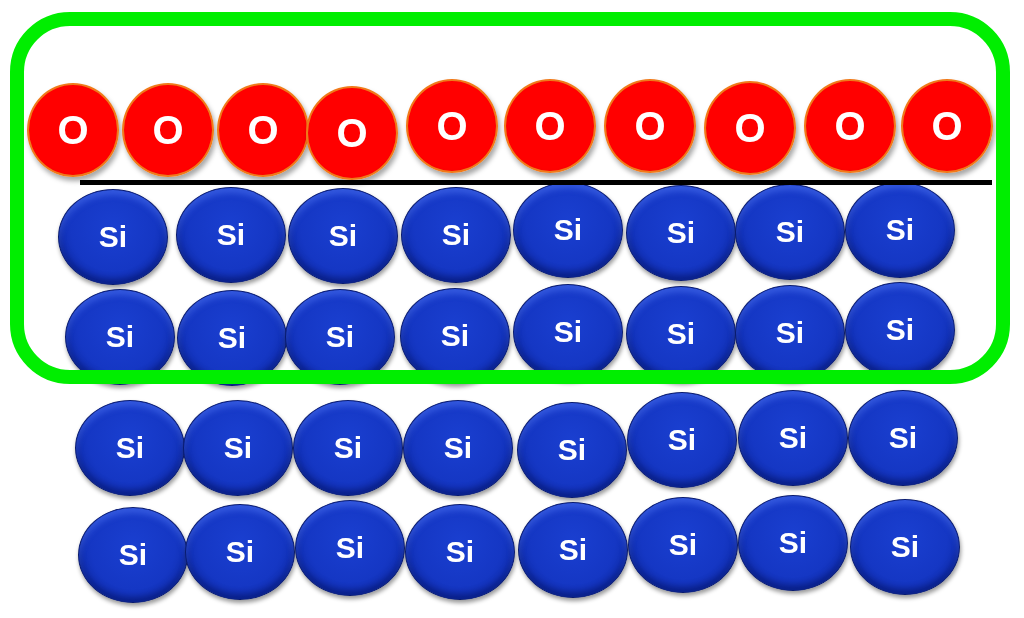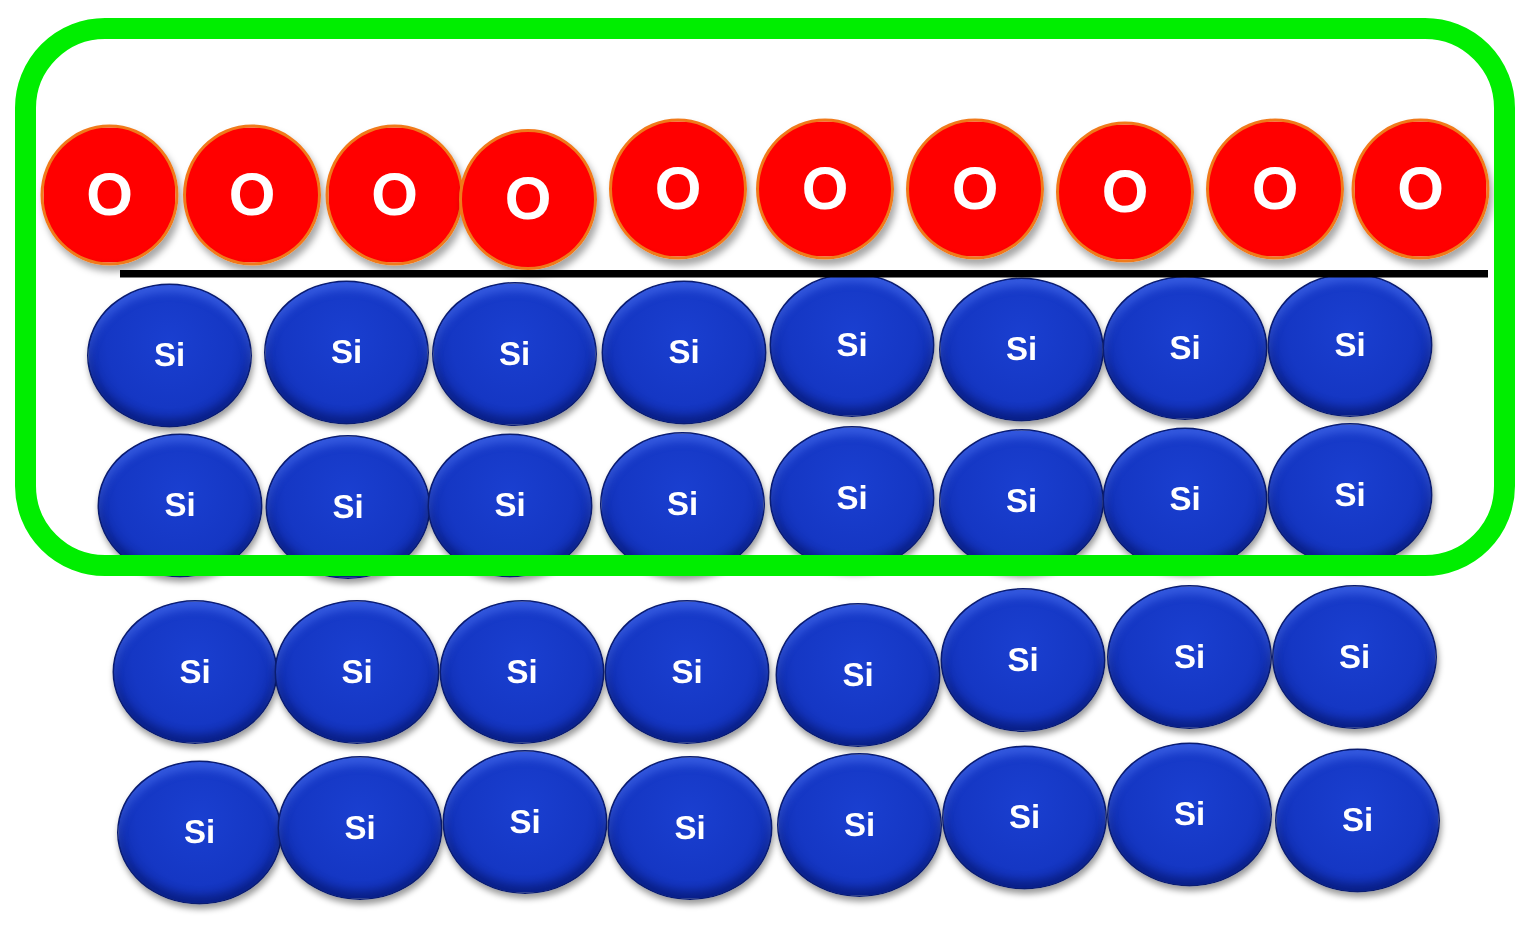--- a/index.html
+++ b/index.html
@@ -9,21 +9,21 @@
           justify-content: center; color: #ffffff; font-weight: bold; box-sizing: border-box; }
   .o-atom { width: 92px; height: 94px;
             background: radial-gradient(circle at 50% 45%, #ff0000 0%, #ff0000 70%, #f20000 88%, #e85a00 100%);
             border: 2px solid #f07a1a;
             box-shadow: 2px 4px 5px rgba(0,0,0,0.35);
             font-size: 40px; }
   .si-atom { width: 110px; height: 96px;
              background: radial-gradient(ellipse at 50% 40%, #1a3fd0 0%, #1537c4 55%, #0d2aa8 85%, #0a2190 100%);
              border: 1.5px solid #0a1c70;
              box-shadow: 1px 3px 4px rgba(0,0,0,0.4), inset 0 5px 6px rgba(90,130,255,0.45), inset 0 -5px 6px rgba(0,10,80,0.45);
-             font-size: 22px; }
+             font-size: 30px; }
   .surface-line { position: absolute; left: 80px; top: 180px; width: 912px; height: 5px; background: #000000; }
   .green-box { position: absolute; left: 10px; top: 12px; width: 1000px; height: 372px;
                box-sizing: border-box; border: 14px solid #00ee00; border-radius: 60px; z-index: 5; }
   .atom span { display: block; line-height: 1; }
 </style>
 </head>
 <body>
 
 <div id="diagram">
   <div id="si-layer">

